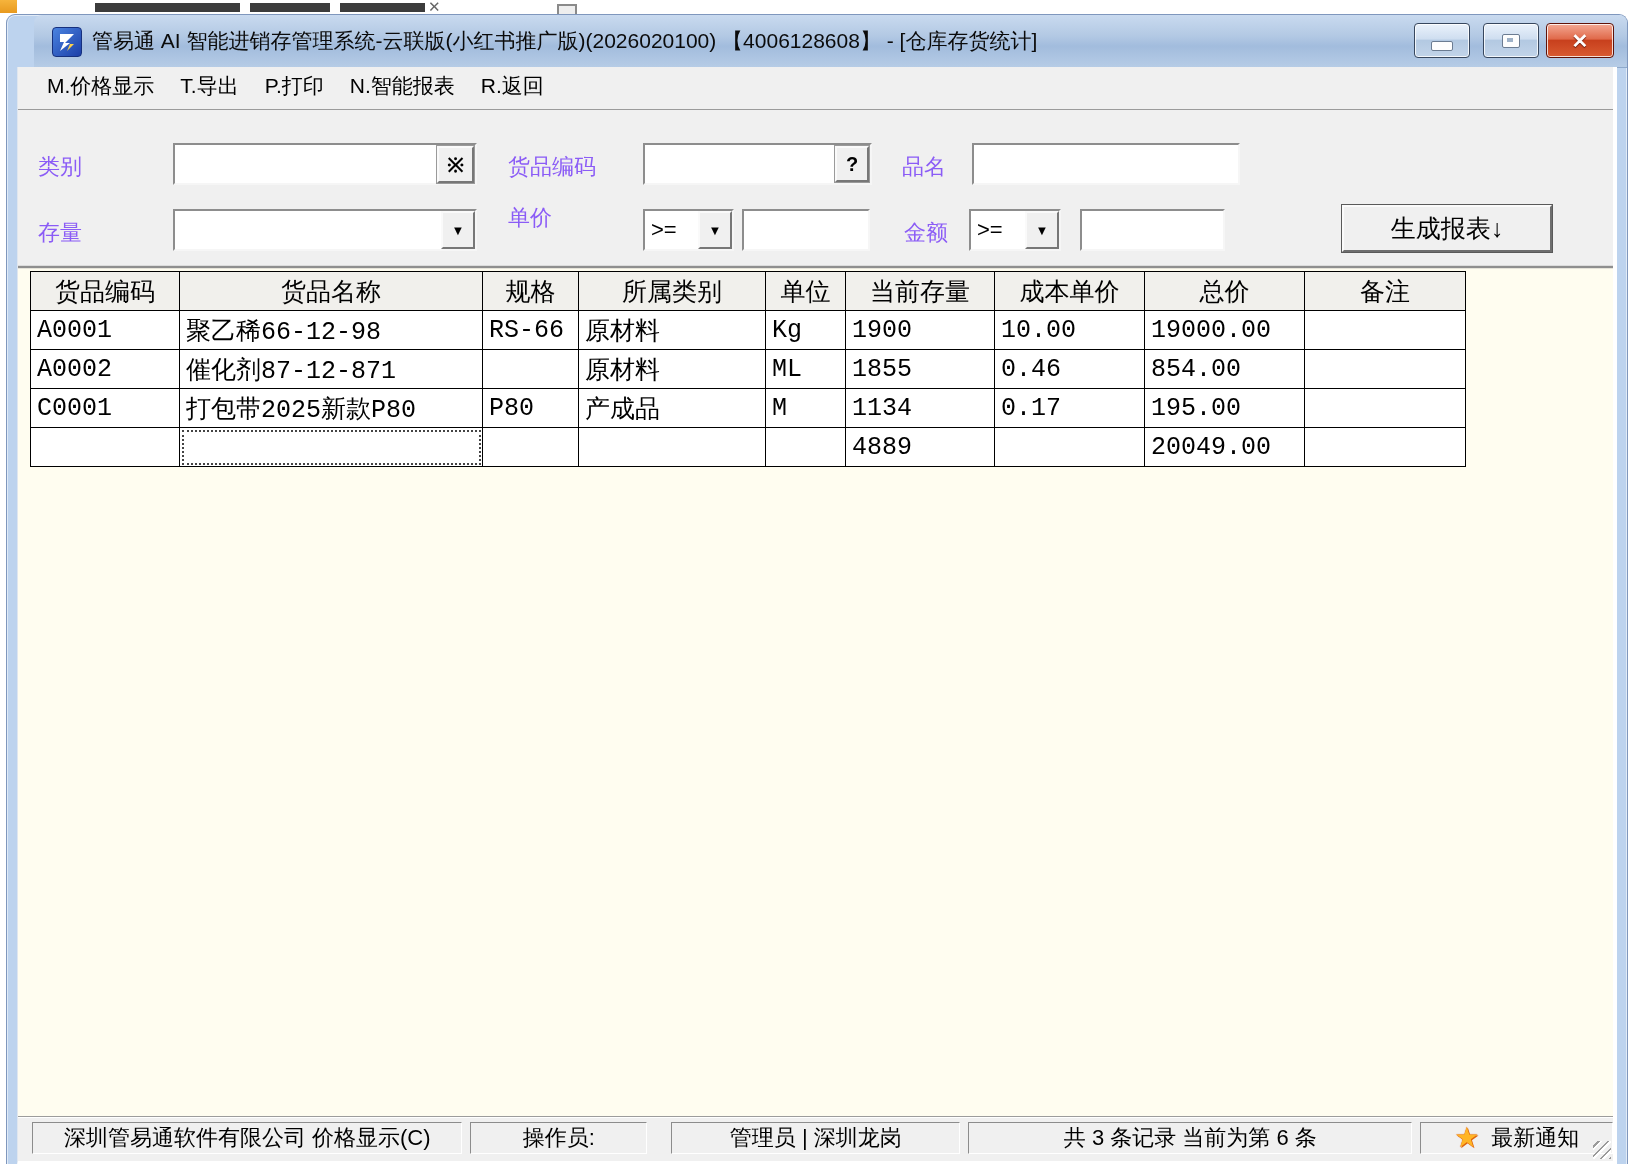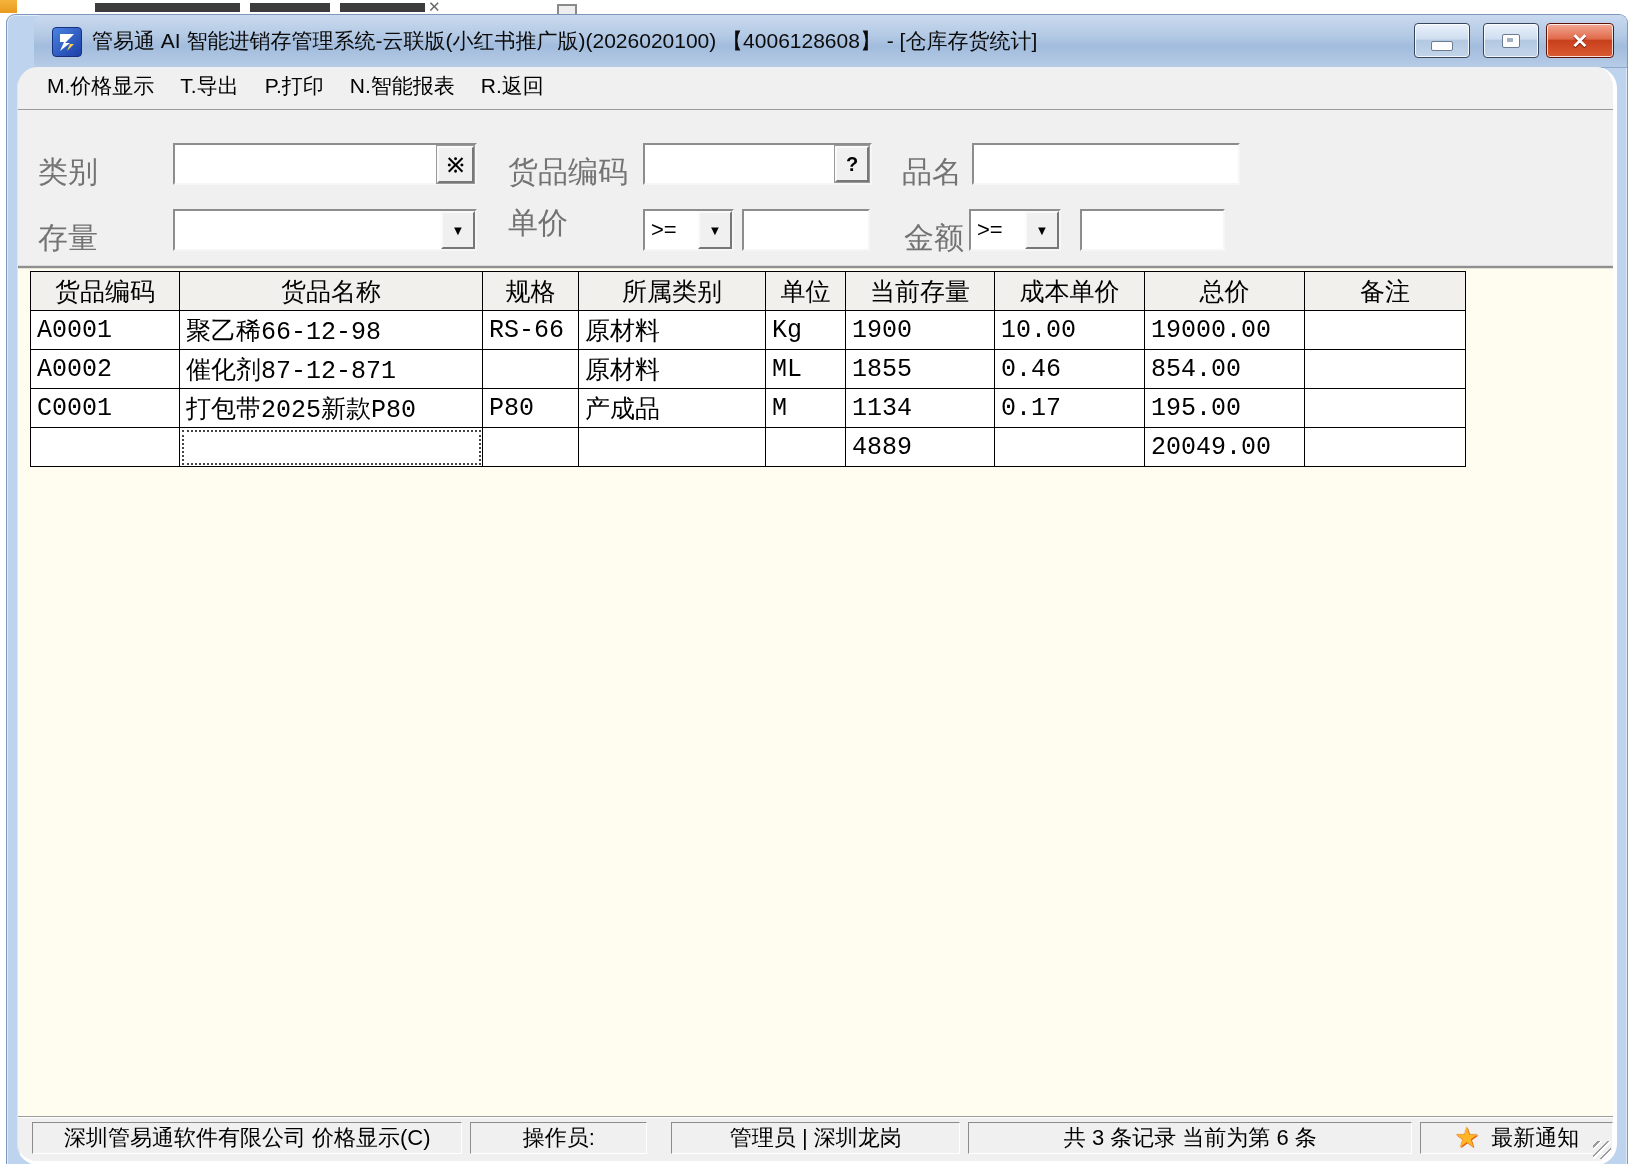--- a/index.html
+++ b/index.html
@@ -33,29 +33,29 @@
   .btn-restore{right:88px;width:54px;}
   .btn-close{right:13px;width:66px;background:linear-gradient(#f3a893 0%,#e06a4b 45%,#c8401d 50%,#d95b31 100%);border-color:#5f1208;}
   .glyph-min{width:20px;height:8px;background:#fdfdfd;border:1px solid #6b7c92;border-radius:2px;margin-top:10px;}
   .glyph-restore{width:16px;height:12px;background:#fdfdfd;border:1px solid #6b7c92;border-radius:2px;position:relative;}
   .glyph-restore::after{content:"";position:absolute;left:4px;top:3px;width:6px;height:4px;background:#9fb2c8;}
   .glyph-close{color:#fff;font-size:20px;font-weight:bold;line-height:1;text-shadow:0 1px 1px #5f1208;}
 
   
   .client{position:absolute;left:10px;right:10px;top:52px;bottom:0;background:#f0f0f0;
     border-right:4px solid #ffffff;border-bottom:4px solid #ffffff;border-left:1px solid #dfe6ef;
-    display:flex;flex-direction:column;overflow:hidden;border-radius:21px;}
+    display:flex;flex-direction:column;overflow:hidden;}
   .menubar{height:37px;background:#f0f0f0;display:flex;align-items:center;font-size:21px;color:#000;}
   .menu-item{padding:0 13px;white-space:nowrap;cursor:default;}
   .menu-item:first-child{margin-left:16px;}
   .menu-divider{height:5px;background:#f0f0f0;border-bottom:1px solid #9b9b9b;box-shadow:0 1px 0 #ffffff;}
 
   
   .filter{height:156px;background:#f0f0f0;position:relative;border-bottom:1px solid #8f8f8f;box-shadow:inset 0 -1px 0 #dcdcdc;}
-  .flabel{position:absolute;font-size:30px;color:#737373;white-space:nowrap;}
+  .flabel{position:absolute;font-size:22px;color:#8b5cf6;white-space:nowrap;}
   .sunken{background:#fff;border-top:2px solid #8d8d8d;border-left:2px solid #8d8d8d;border-bottom:2px solid #f6f6f6;border-right:2px solid #f6f6f6;box-sizing:border-box;}
   .f-input{position:absolute;height:42px;font-size:23px;padding:0 6px;outline:none;font-family:"Liberation Sans",sans-serif;}
   .mini-btn{position:absolute;box-sizing:border-box;background:#f0f0f0;border-top:2px solid #fafafa;border-left:2px solid #fafafa;border-bottom:2px solid #777;border-right:2px solid #777;outline:1px solid #9a9a9a;
     display:flex;align-items:center;justify-content:center;font-size:20px;font-weight:bold;color:#000;cursor:default;}
   .combo{position:absolute;height:42px;box-sizing:border-box;display:flex;}
   .combo .box{flex:1;font-size:22px;display:flex;align-items:center;padding-left:6px;color:#000;}
   .arrow-btn{width:30px;margin:0;position:relative;background:#f0f0f0;border-top:2px solid #fafafa;border-left:2px solid #fafafa;border-bottom:2px solid #777;border-right:2px solid #777;
     display:flex;align-items:center;justify-content:center;font-size:13px;color:#000;cursor:default;}
   .gen-btn{position:absolute;box-sizing:border-box;background:#f0f0f0;
     border-top:2px solid #fbfbfb;border-left:2px solid #fbfbfb;border-bottom:2px solid #6e6e6e;border-right:2px solid #6e6e6e;
@@ -155,20 +155,21 @@
         </div>
         <input class="f-input sunken" style="left: 724px; top: 99px; width: 128px;">
 
         <div class="flabel" style="left:886px;top:108px;">金额</div>
         <div class="combo sunken" style="left:951px;top:99px;width:92px;">
           <div class="box">&gt;=</div>
           <div class="arrow-btn">▼</div>
         </div>
         <input class="f-input sunken" style="left: 1062px; top: 99px; width: 145px;">
 
+        <div class="gen-btn" style="left:1324px;top:95px;width:210px;height:47px;">生成报表↓</div>
       </div>
 
       <div class="content">
         <table class="grid">
           <colgroup>
             <col class="col0">
               <col class="col1">
               <col class="col2">
               <col class="col3">
               <col class="col4">

